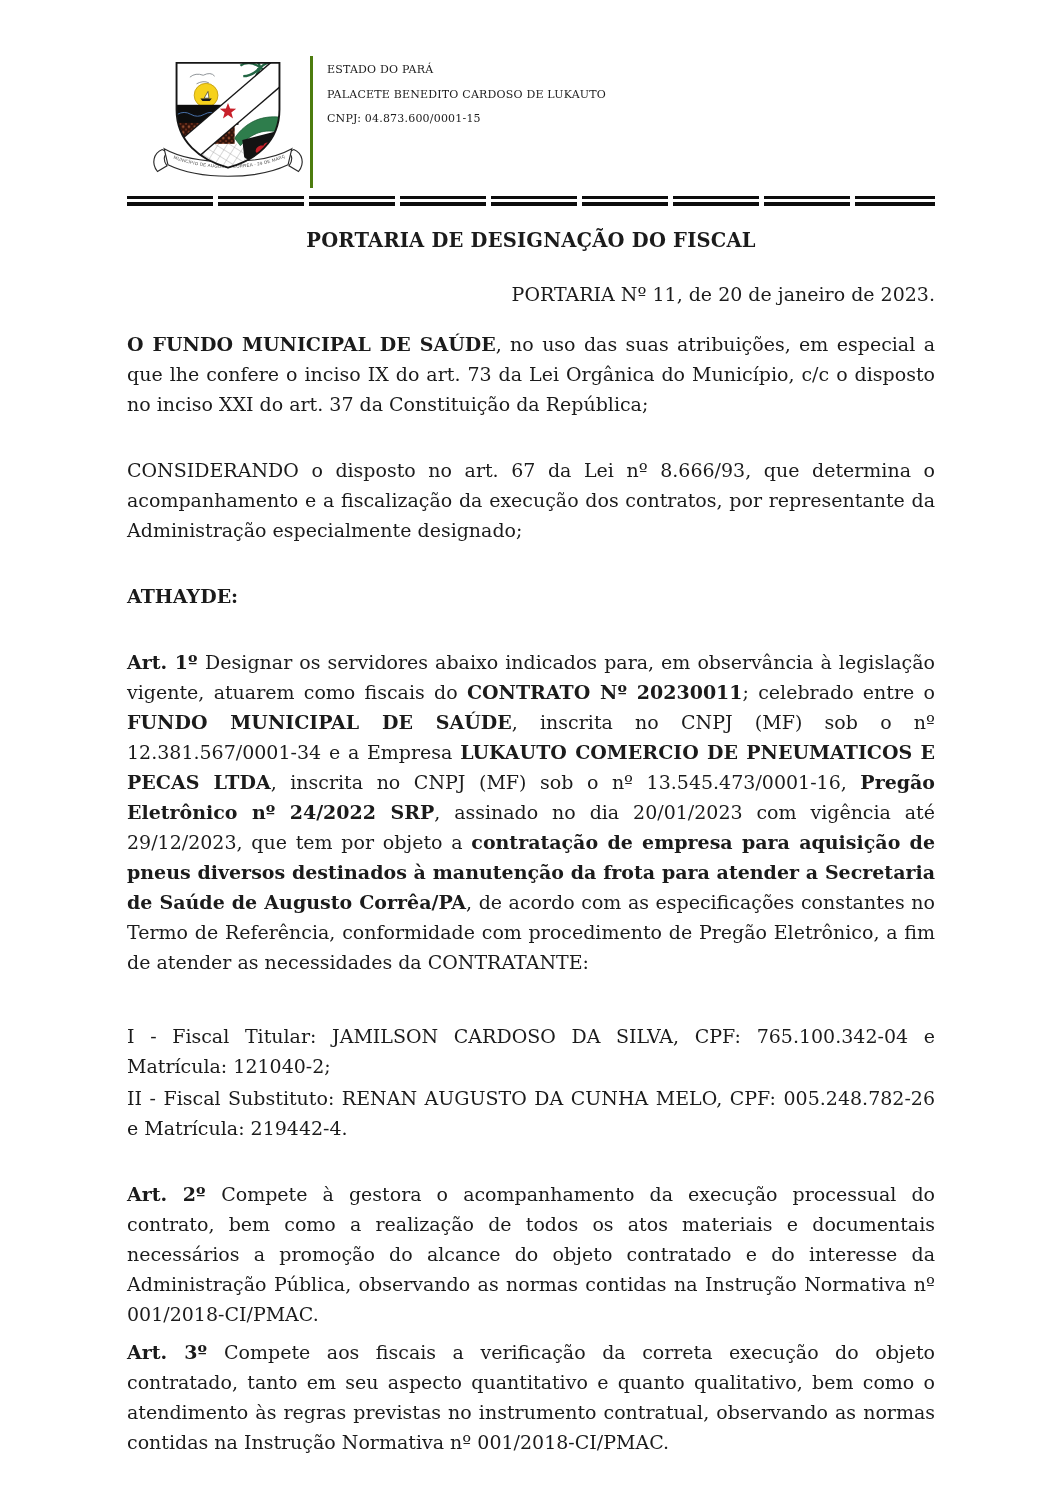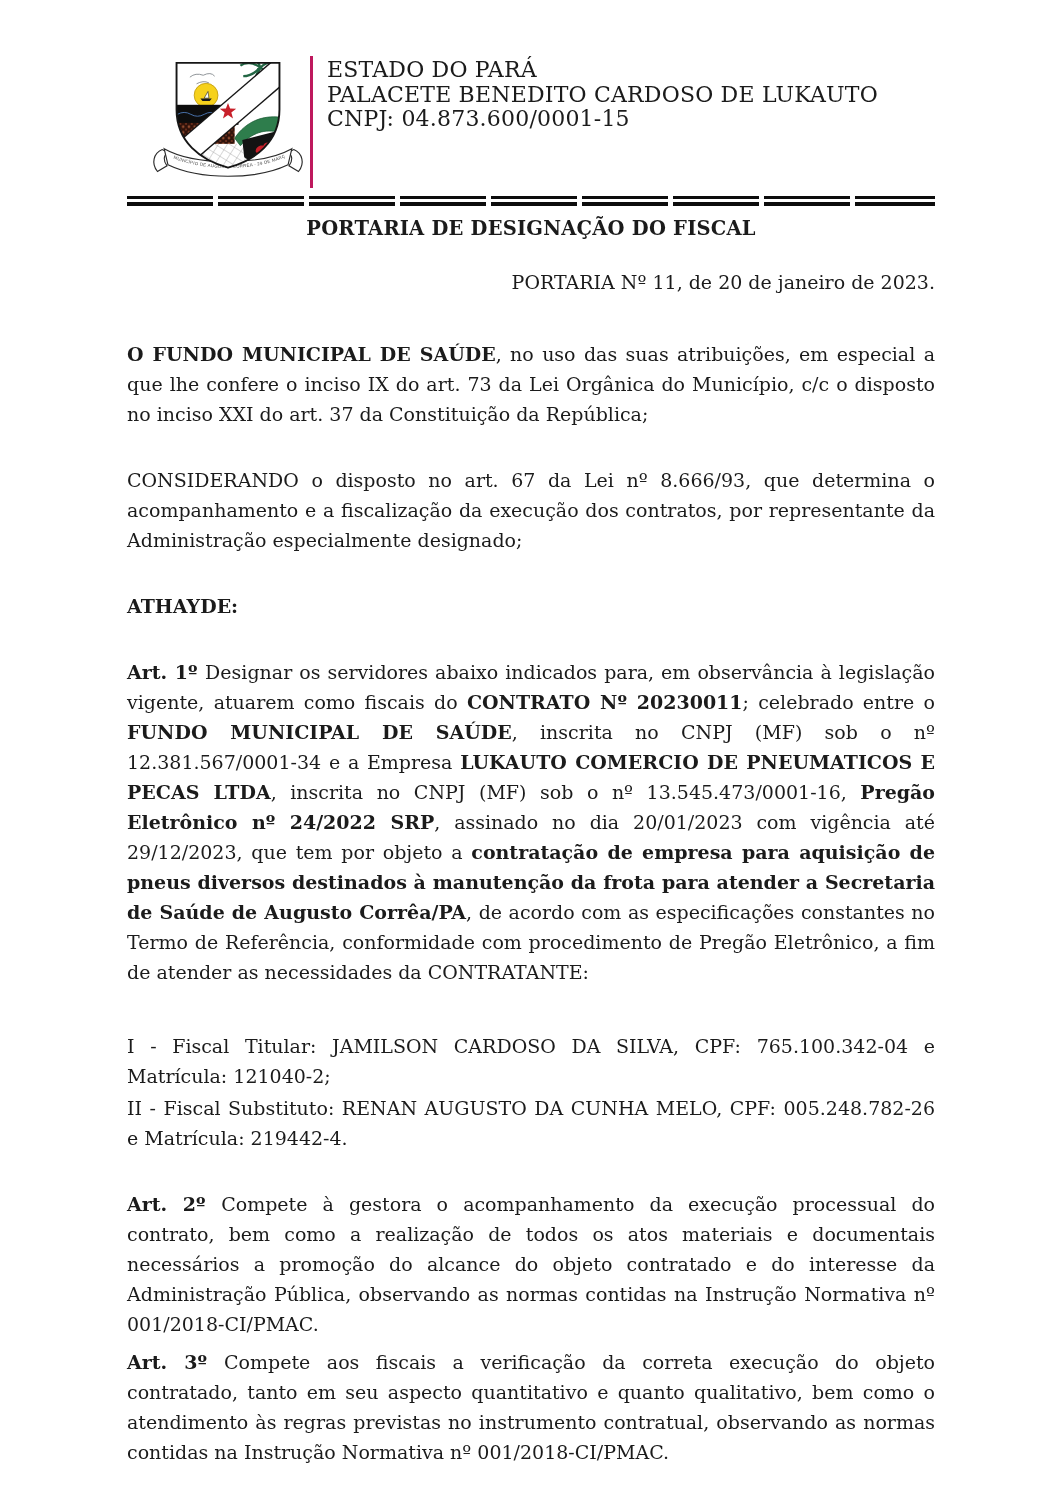--- a/index.html
+++ b/index.html
@@ -11,43 +11,43 @@
     box-sizing:border-box;
     padding:56px 123px 0 127px;
     font-family:"DejaVu Serif","Liberation Serif",serif;
     color:#1b1b1b;
     overflow:hidden;
   }
   
   .header-row{display:flex;align-items:flex-start;}
   .crest-box{flex:0 0 auto;width:183px;padding-left:20px;box-sizing:border-box;}
   .header-text{
-    border-left:3px solid #be185d;
+    border-left:3px solid #4d7c0f;
     padding:2px 0 14px 14px;
-    font-size:22px;
+    font-size:11px;
     line-height:24.5px;
     letter-spacing:.2px;
     min-height:116px;
   }
   .header-text .hl{white-space:nowrap;}
   .header-text .bold{font-weight:bold;}
   
   .sep{margin-top:6px;}
   .sep .l1{height:3px;background:repeating-linear-gradient(90deg,#0c0c0c 0 86px,transparent 86px 91px);}
   .sep .l2{height:4px;margin-top:3px;background:repeating-linear-gradient(90deg,#0c0c0c 0 86px,transparent 86px 91px);}
   
-  .doc-title{text-align:center;font-weight:bold;font-size:19.5px;margin-top:11px;letter-spacing:.2px;}
+  .doc-title{text-align:center;font-weight:bold;font-size:19.5px;margin-top:23px;letter-spacing:.2px;}
   .doc-subtitle{text-align:right;font-size:19px;margin-top:31px;}
   
   .doc-body{margin-top:0;}
   .para{
     font-size:19px;
     line-height:30px;
     text-align:justify;
-    margin:46px 0 0 0;
+    margin:24px 0 0 0;
   }
   .para.gap-large{margin-top:36px;}
   .para.gap-xlarge{margin-top:44px;}
   .para.gap-small{margin-top:8px;}
   .para.gap-tight{margin-top:2px;}
   .para .b{font-weight:bold;}
 </style>
 </head>
 <body>
 

